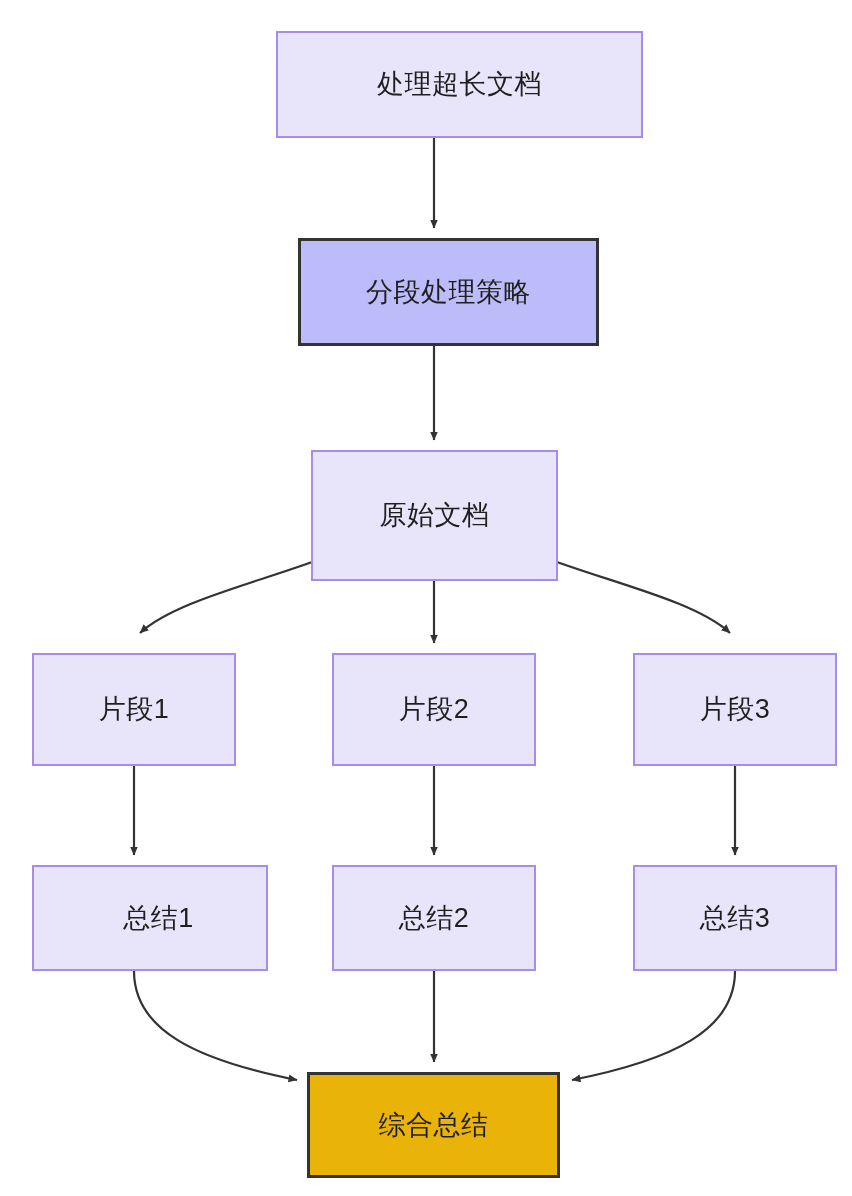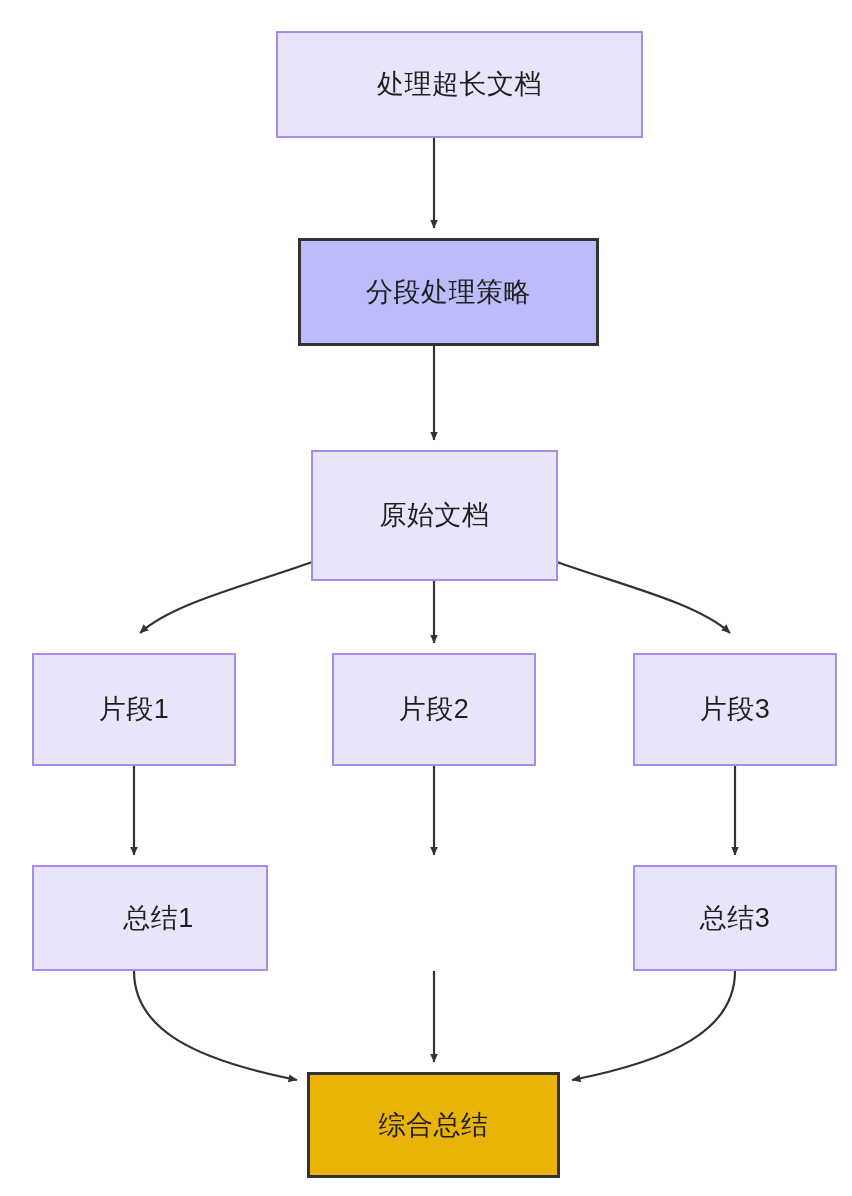--- a/index.html
+++ b/index.html
@@ -128,20 +128,23 @@
   </div>
 
   <div class="node plain" id="node-chunk-3">
     <span class="node-label">片段3</span>
   </div>
 
   <div class="node plain" id="node-summary-1">
     <span class="node-label">总结1</span>
   </div>
 
+  <div class="node plain" id="node-summary-2">
+    <span class="node-label">总结2</span>
+  </div>
 
   <div class="node plain" id="node-summary-3">
     <span class="node-label">总结3</span>
   </div>
 
   <div class="node success" id="node-final">
     <span class="node-label">综合总结</span>
   </div>
 
 </div>

